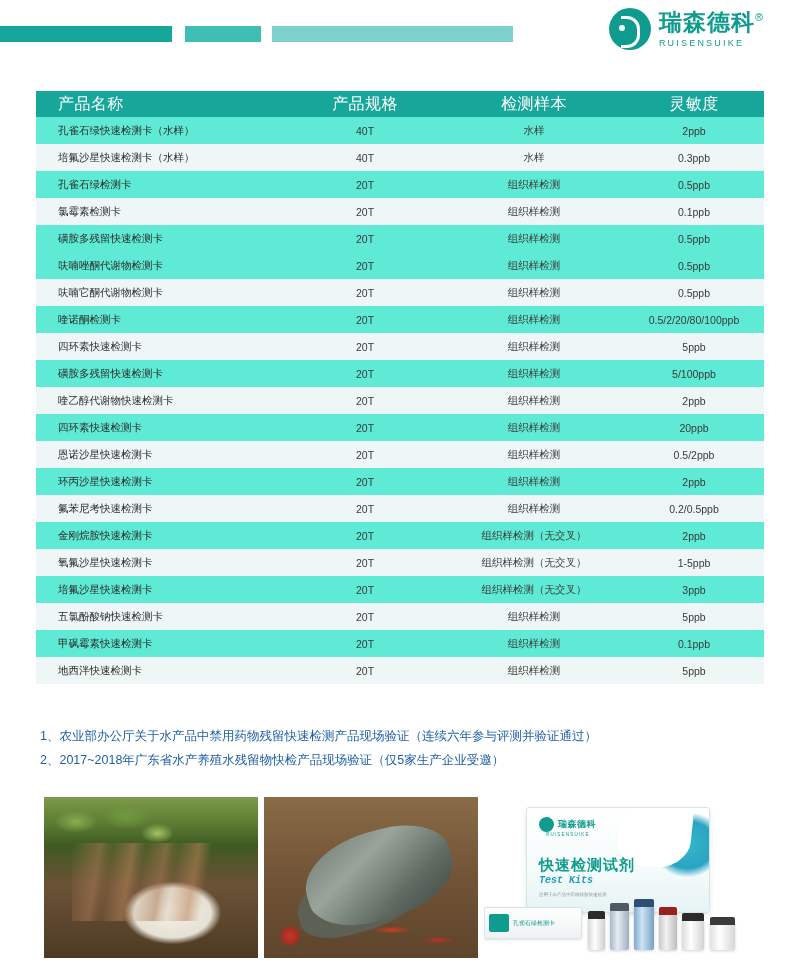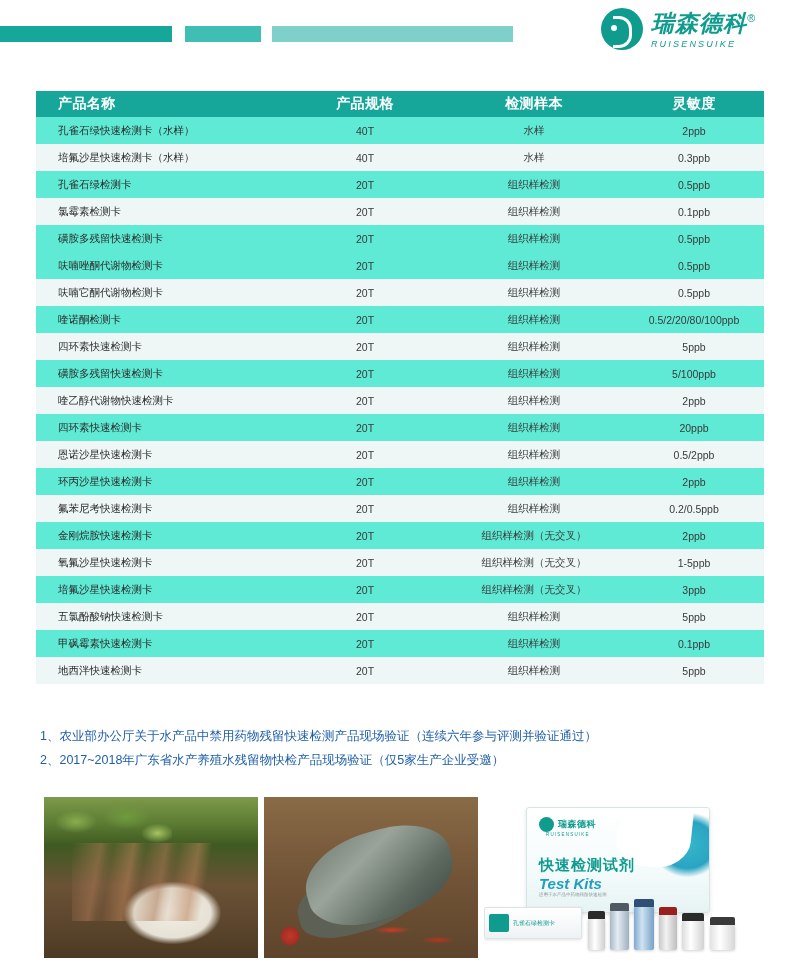--- a/index.html
+++ b/index.html
@@ -32,25 +32,24 @@
     height: 16px;
   }
   .bar-1 { width: 172px; background: #17a79a; }
   .bar-gap-1 { width: 13px; }
   .bar-2 { width: 76px; background: #3fbfb4; }
   .bar-gap-2 { width: 11px; }
   .bar-3 { width: 241px; background: #7ed0cb; }
 
   .logo-block {
     position: absolute;
-    right: 44px;
+    right: 36px;
     top: 8px;
     display: flex;
-    align-items: center;
-    font-style: italic;
+    align-items: flex-start;
   }
   .logo-mark {
     width: 42px;
     height: 42px;
     border-radius: 50%;
     background: #0f9b8e;
     position: relative;
     margin-right: 8px;
     flex: none;
   }
@@ -103,22 +102,22 @@
     margin: 29px 36px 0 36px;
   }
   table {
     width: 728px;
     border-collapse: collapse;
     font-size: 10.5px;
   }
   thead th {
     background: #17a79a;
     color: #ffffff;
-    font-weight: bold;
-    font-size: 14px;
+    font-weight: normal;
+    font-size: 16px;
     height: 24px;
     text-align: center;
     letter-spacing: 0.4px;
   }
   thead th.col-name { text-align: left; padding-left: 22px; }
   tbody td {
     height: 25px;
     text-align: center;
     color: #3a3a3a;
     font-size: 10.5px;
@@ -288,24 +287,25 @@
     top: 48px;
     font-size: 15px;
     font-weight: bold;
     color: #0f9b8e;
     letter-spacing: 1px;
   }
   .kit-title-en {
     position: absolute;
     left: 12px;
     top: 67px;
-    font-size: 15px;
+    font-size: 10px;
     font-weight: bold;
     font-style: italic;
     color: #1f9fc0;
+    font-family: Liberation Mono, monospace;
   }
   .kit-sub {
     position: absolute;
     left: 12px;
     top: 84px;
     font-size: 4.5px;
     color: #8a9a9a;
     line-height: 1.5;
   }
   .strip {

